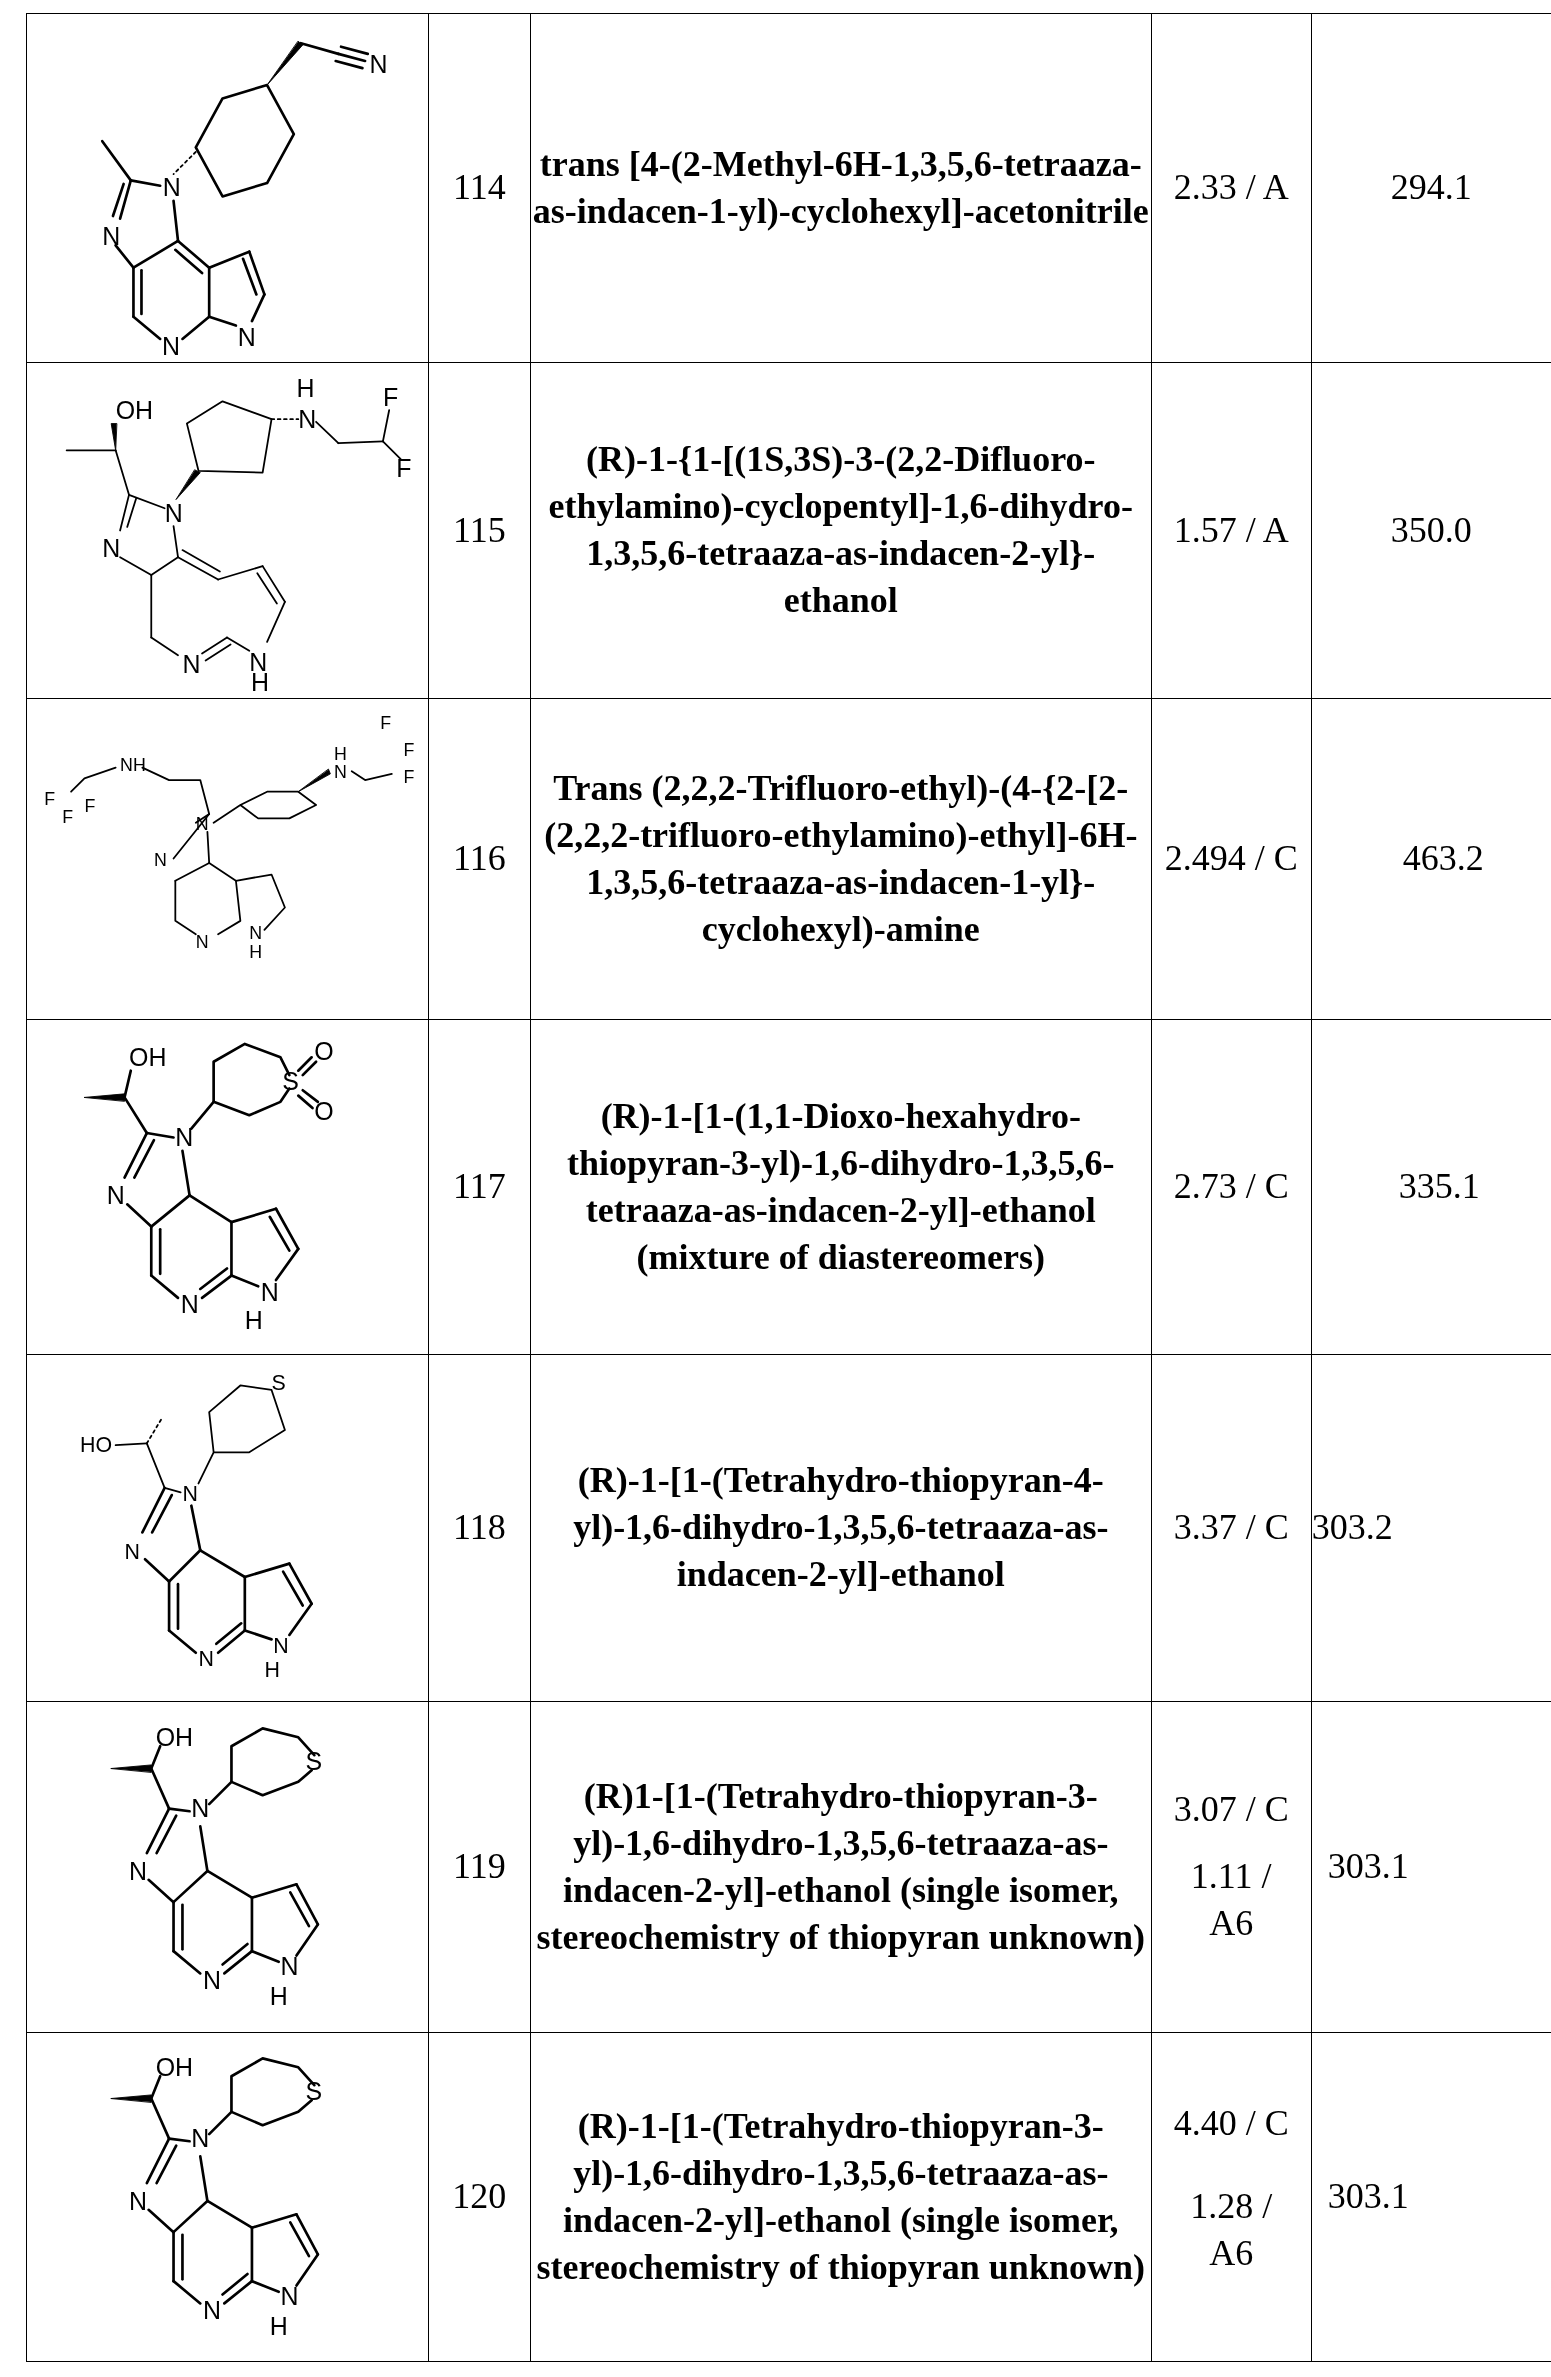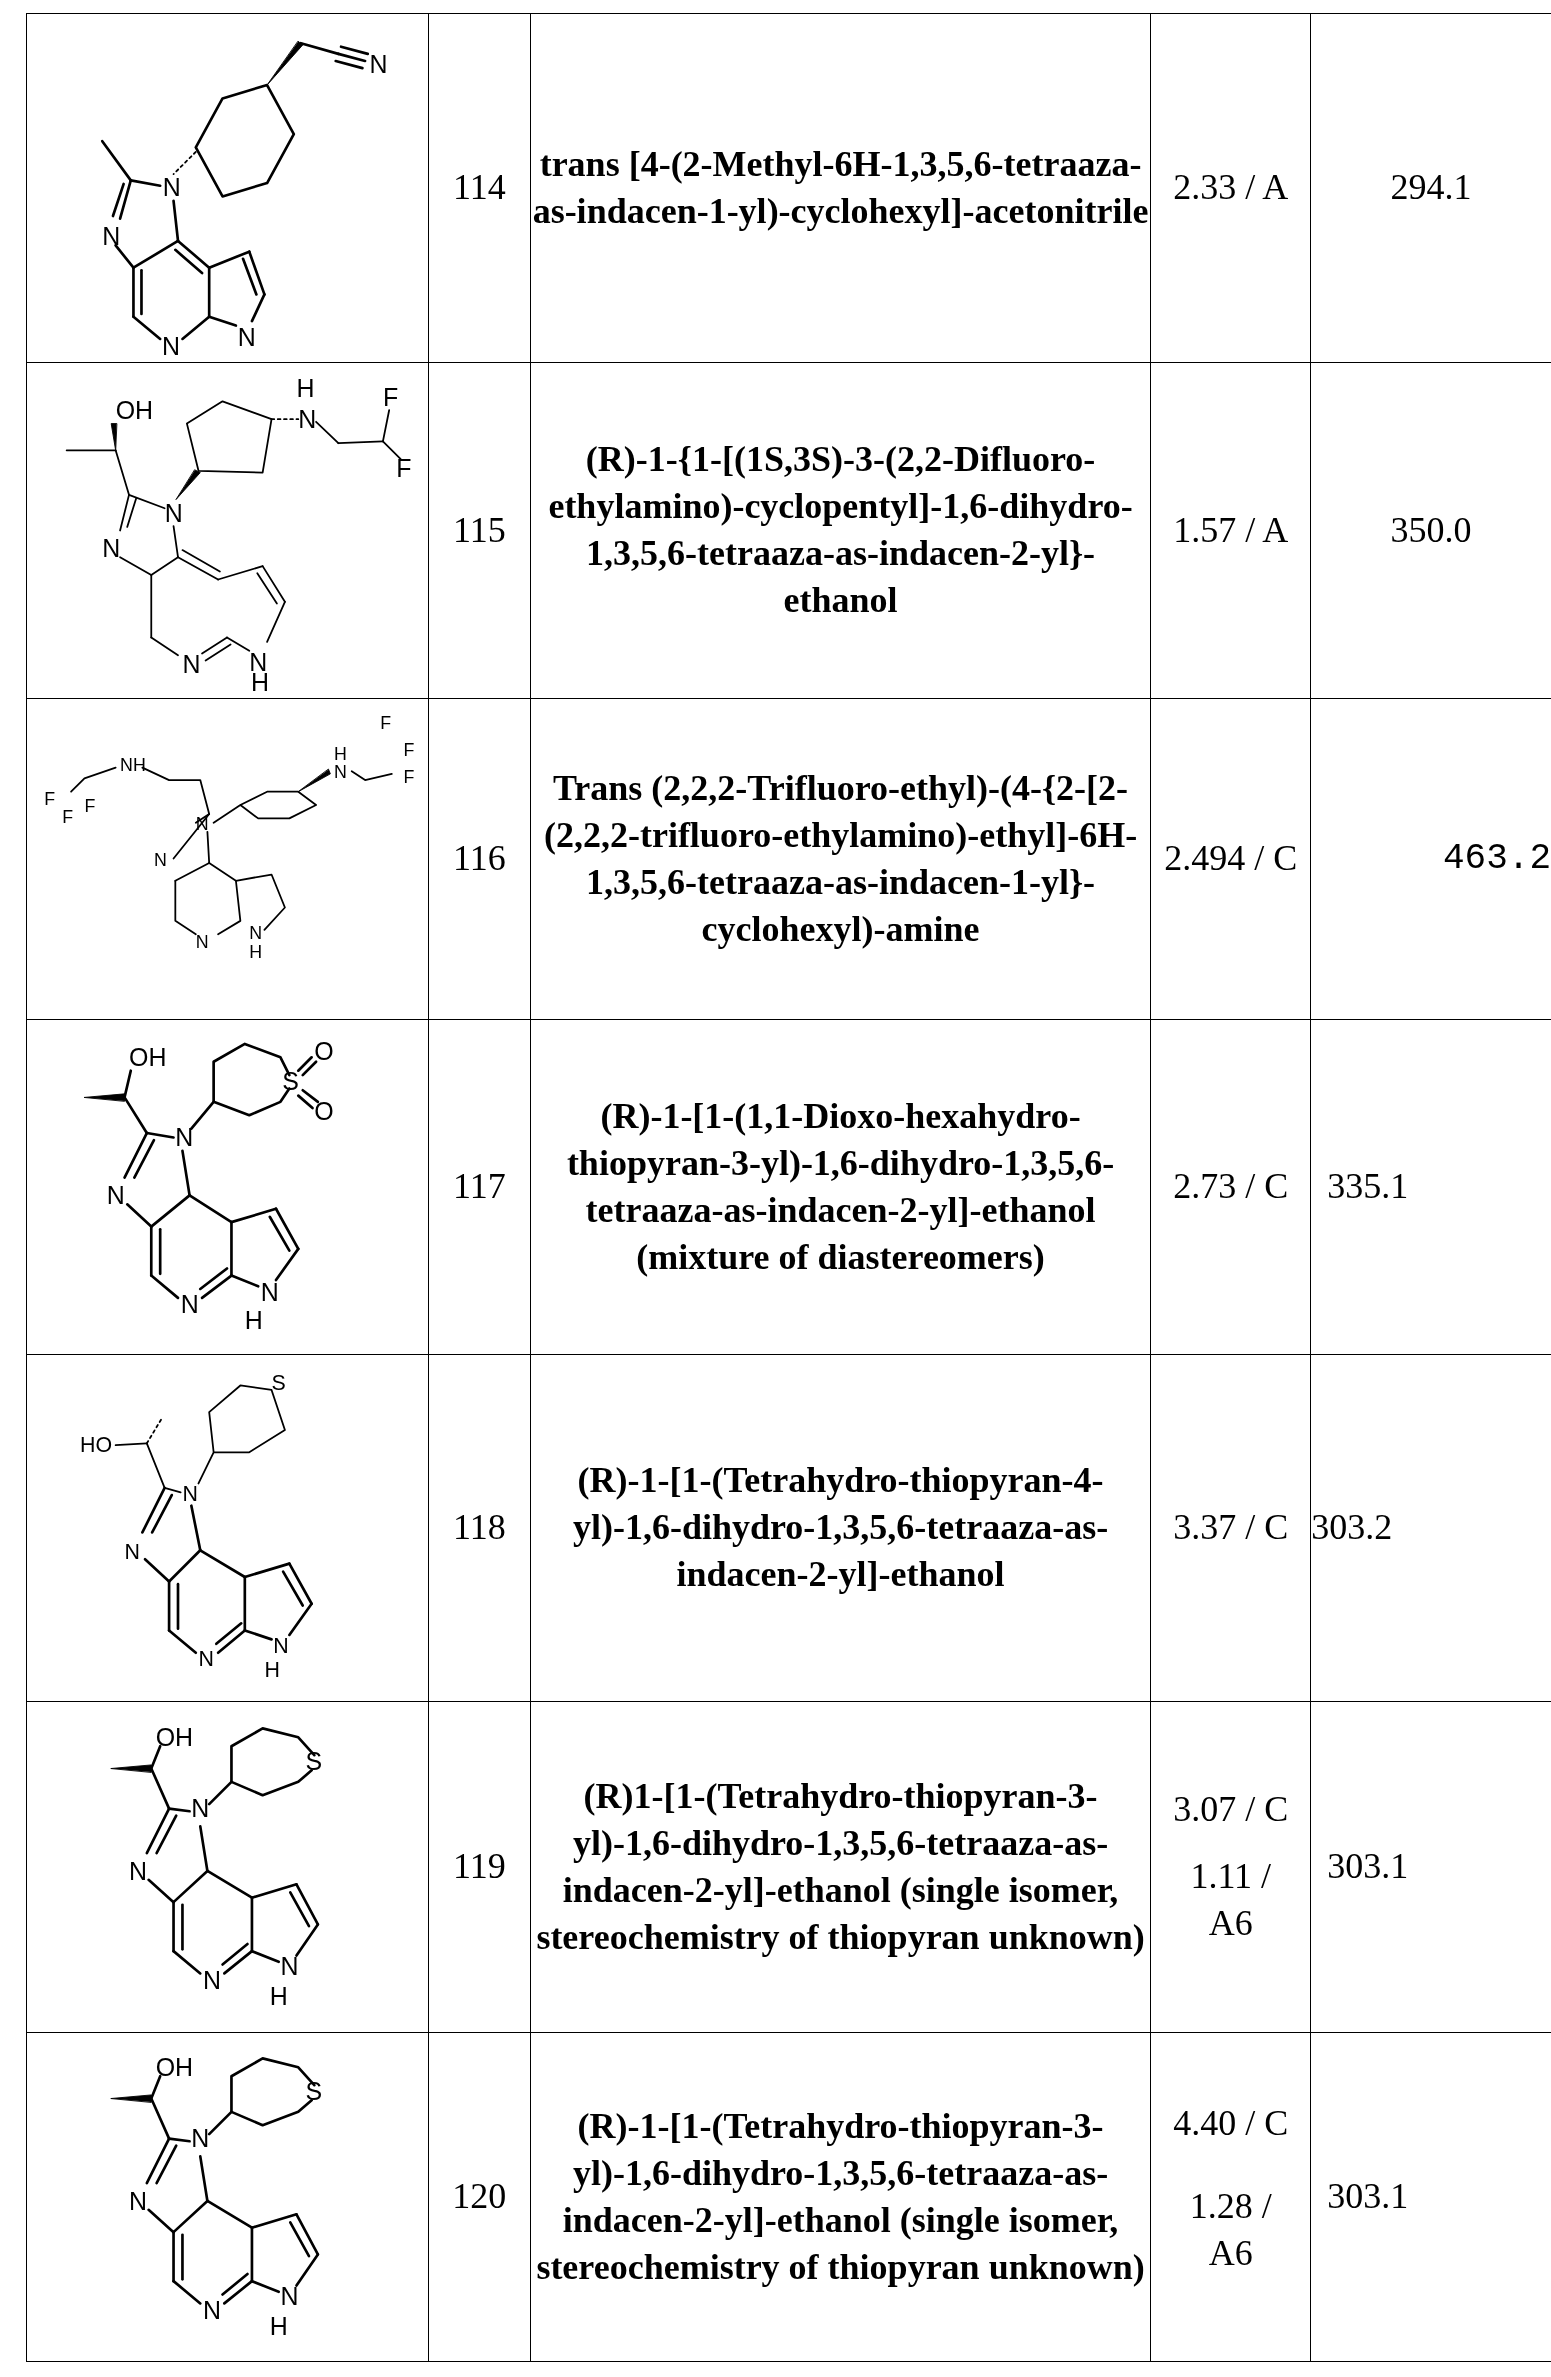--- a/index.html
+++ b/index.html
@@ -155,21 +155,21 @@
           <polyline class="thin" points="162,195 162,240 185,255"></polyline>
           <polyline class="thin" points="210,255 235,240 230,195 200,175"></polyline>
           <polyline class="thin" points="230,195 270,188 285,225 262,250"></polyline>
         </svg>
       </td>
       <td class="num">116</td>
       <td class="name">Trans (2,2,2-Trifluoro-ethyl)-(4-{2-[2-(2,2,2-trifluoro-ethylamino)-ethyl]-6H-1,3,5,6-tetraaza-as-indacen-1-yl}-cyclohexyl)-amine</td>
       <td class="rt">
           <span class="rtline">2.494 / C</span>
         </td>
-      <td class="ms" style="text-align:right; padding-left:24px;font-family:Liberation Mono, monospace;">463.2</td>
+      <td class="ms" style="text-align:center; padding-left:24px;">463.2</td>
     </tr>
 
     <tr style="height:335px;">
       <td class="struct">
         <svg class="mol" width="392" height="321" viewBox="0 0 440 360" style="font-size:40px">
           <text x="110" y="45">OH</text>
           <polygon class="wedge" points="60,80 105,76 105,84"></polygon>
           <line x1="105" y1="80" x2="112" y2="50"></line>
           <line x1="105" y1="80" x2="130" y2="120"></line>
           <text x="162" y="135">N</text>
@@ -204,21 +204,21 @@
           <text x="258" y="308">N</text>
           <text x="240" y="340">H</text>
           <line x1="255" y1="292" x2="225" y2="280"></line>
         </svg>
       </td>
       <td class="num">117</td>
       <td class="name">(R)-1-[1-(1,1-Dioxo-hexahydro-thiopyran-3-yl)-1,6-dihydro-1,3,5,6-tetraaza-as-indacen-2-yl]-ethanol (mixture of diastereomers)</td>
       <td class="rt">
           <span class="rtline">2.73 / C</span>
         </td>
-      <td class="ms" style="text-align:left; padding-left:16px;">335.1</td>
+      <td class="ms" style="text-align:center; padding-left:16px;">335.1</td>
     </tr>
 
     <tr style="height:347px;">
       <td class="struct">
         <svg class="mol" width="392" height="330" viewBox="0 0 440 370" style="font-size:40px">
           <text x="55" y="100" style="font-size:24px">HO</text>
           <line class="thin" x1="95" y1="92" x2="130" y2="90"></line>
           <line class="hash" x1="130" y1="90" x2="148" y2="60" stroke-dasharray="3,4"></line>
           <line class="thin" x1="130" y1="90" x2="150" y2="140"></line>
           <text x="170" y="155" style="font-size:24px">N</text>

